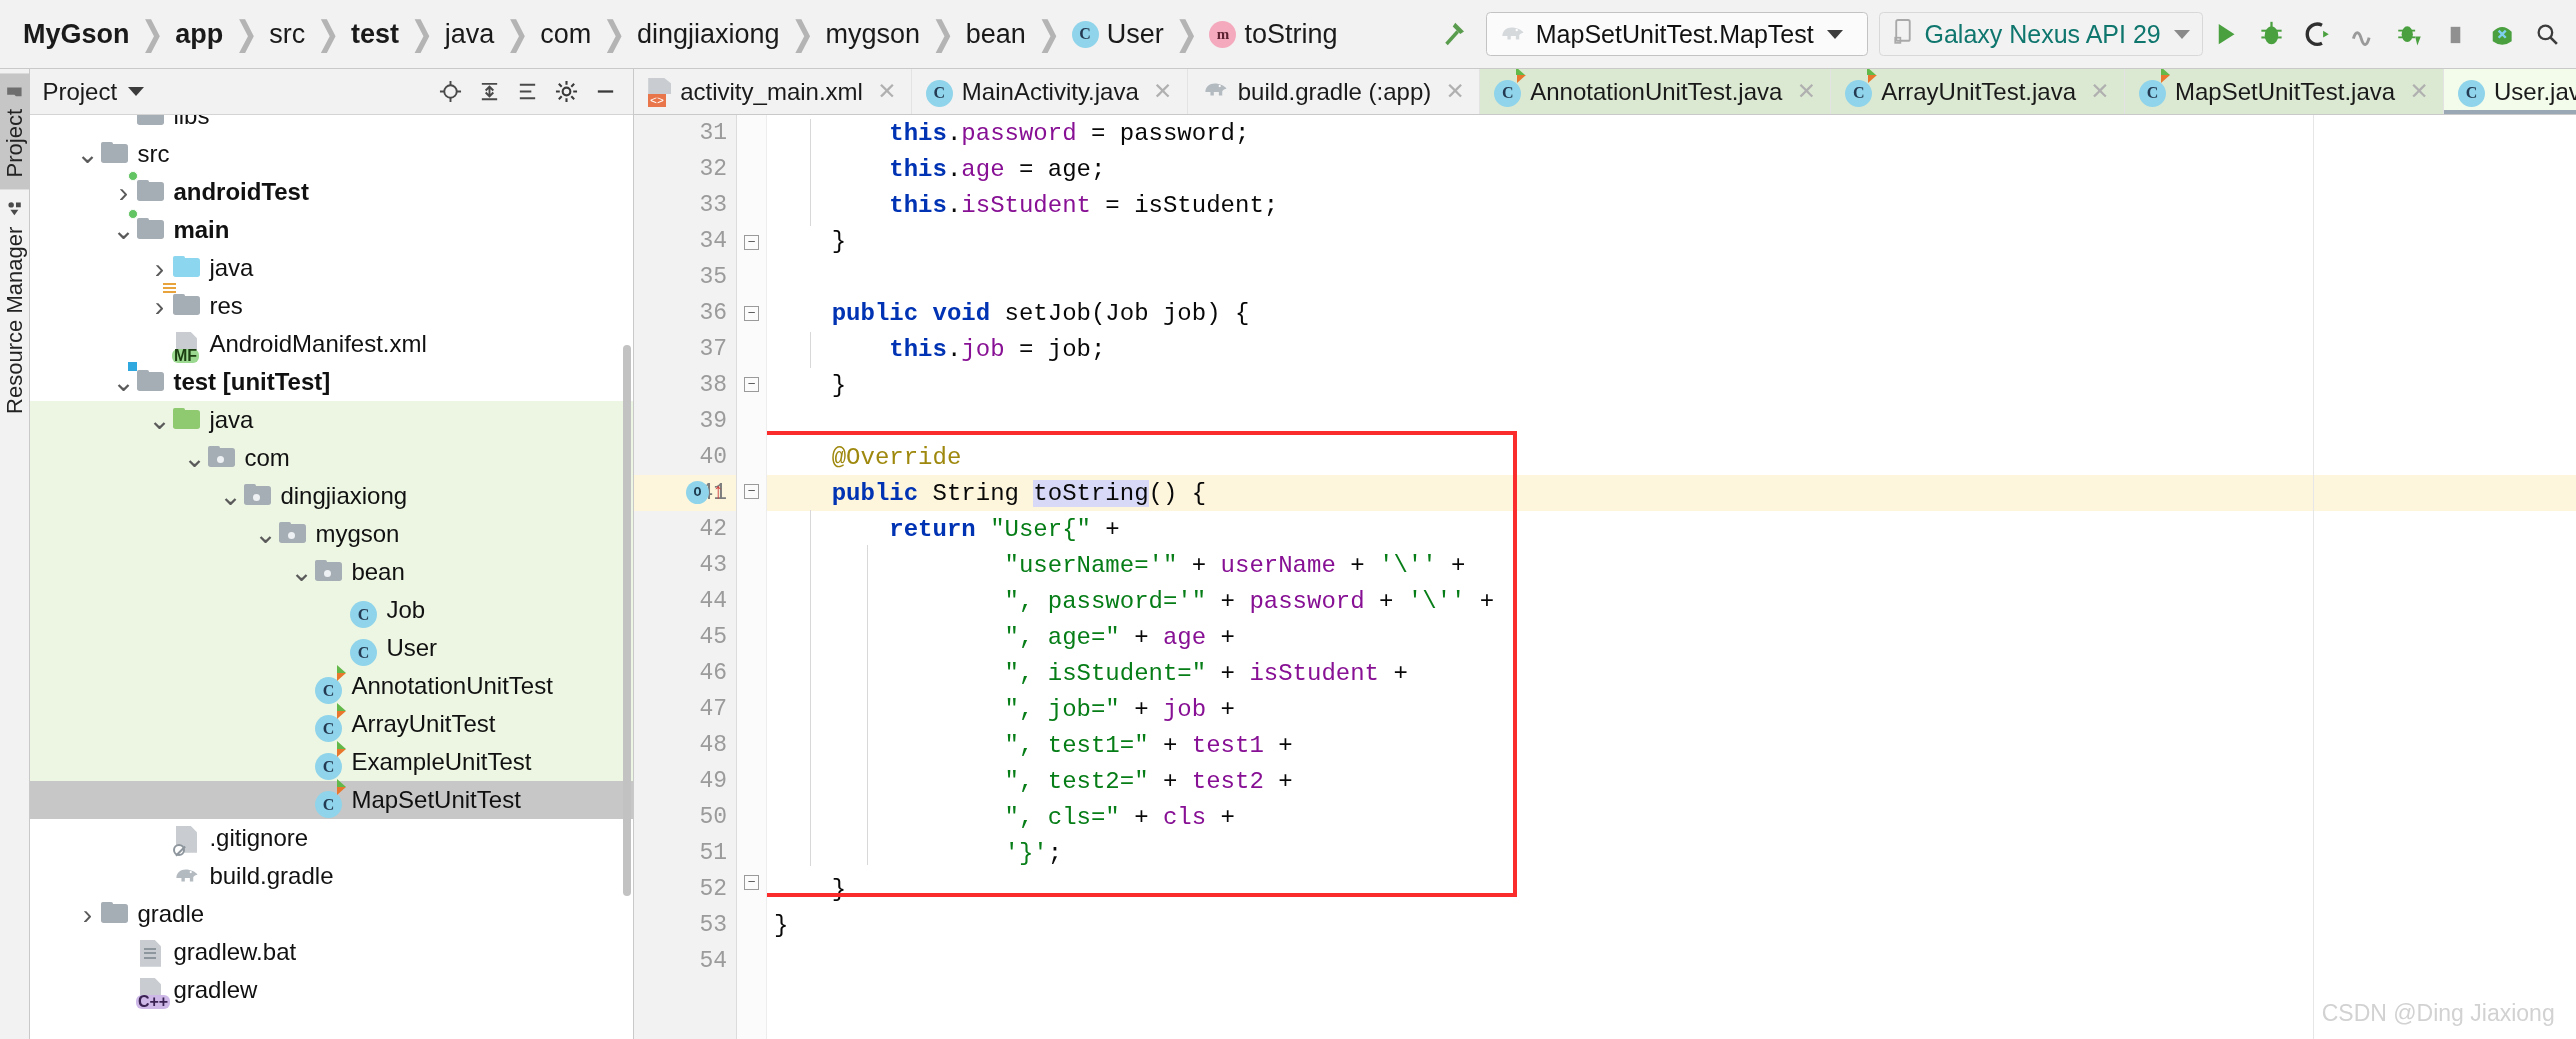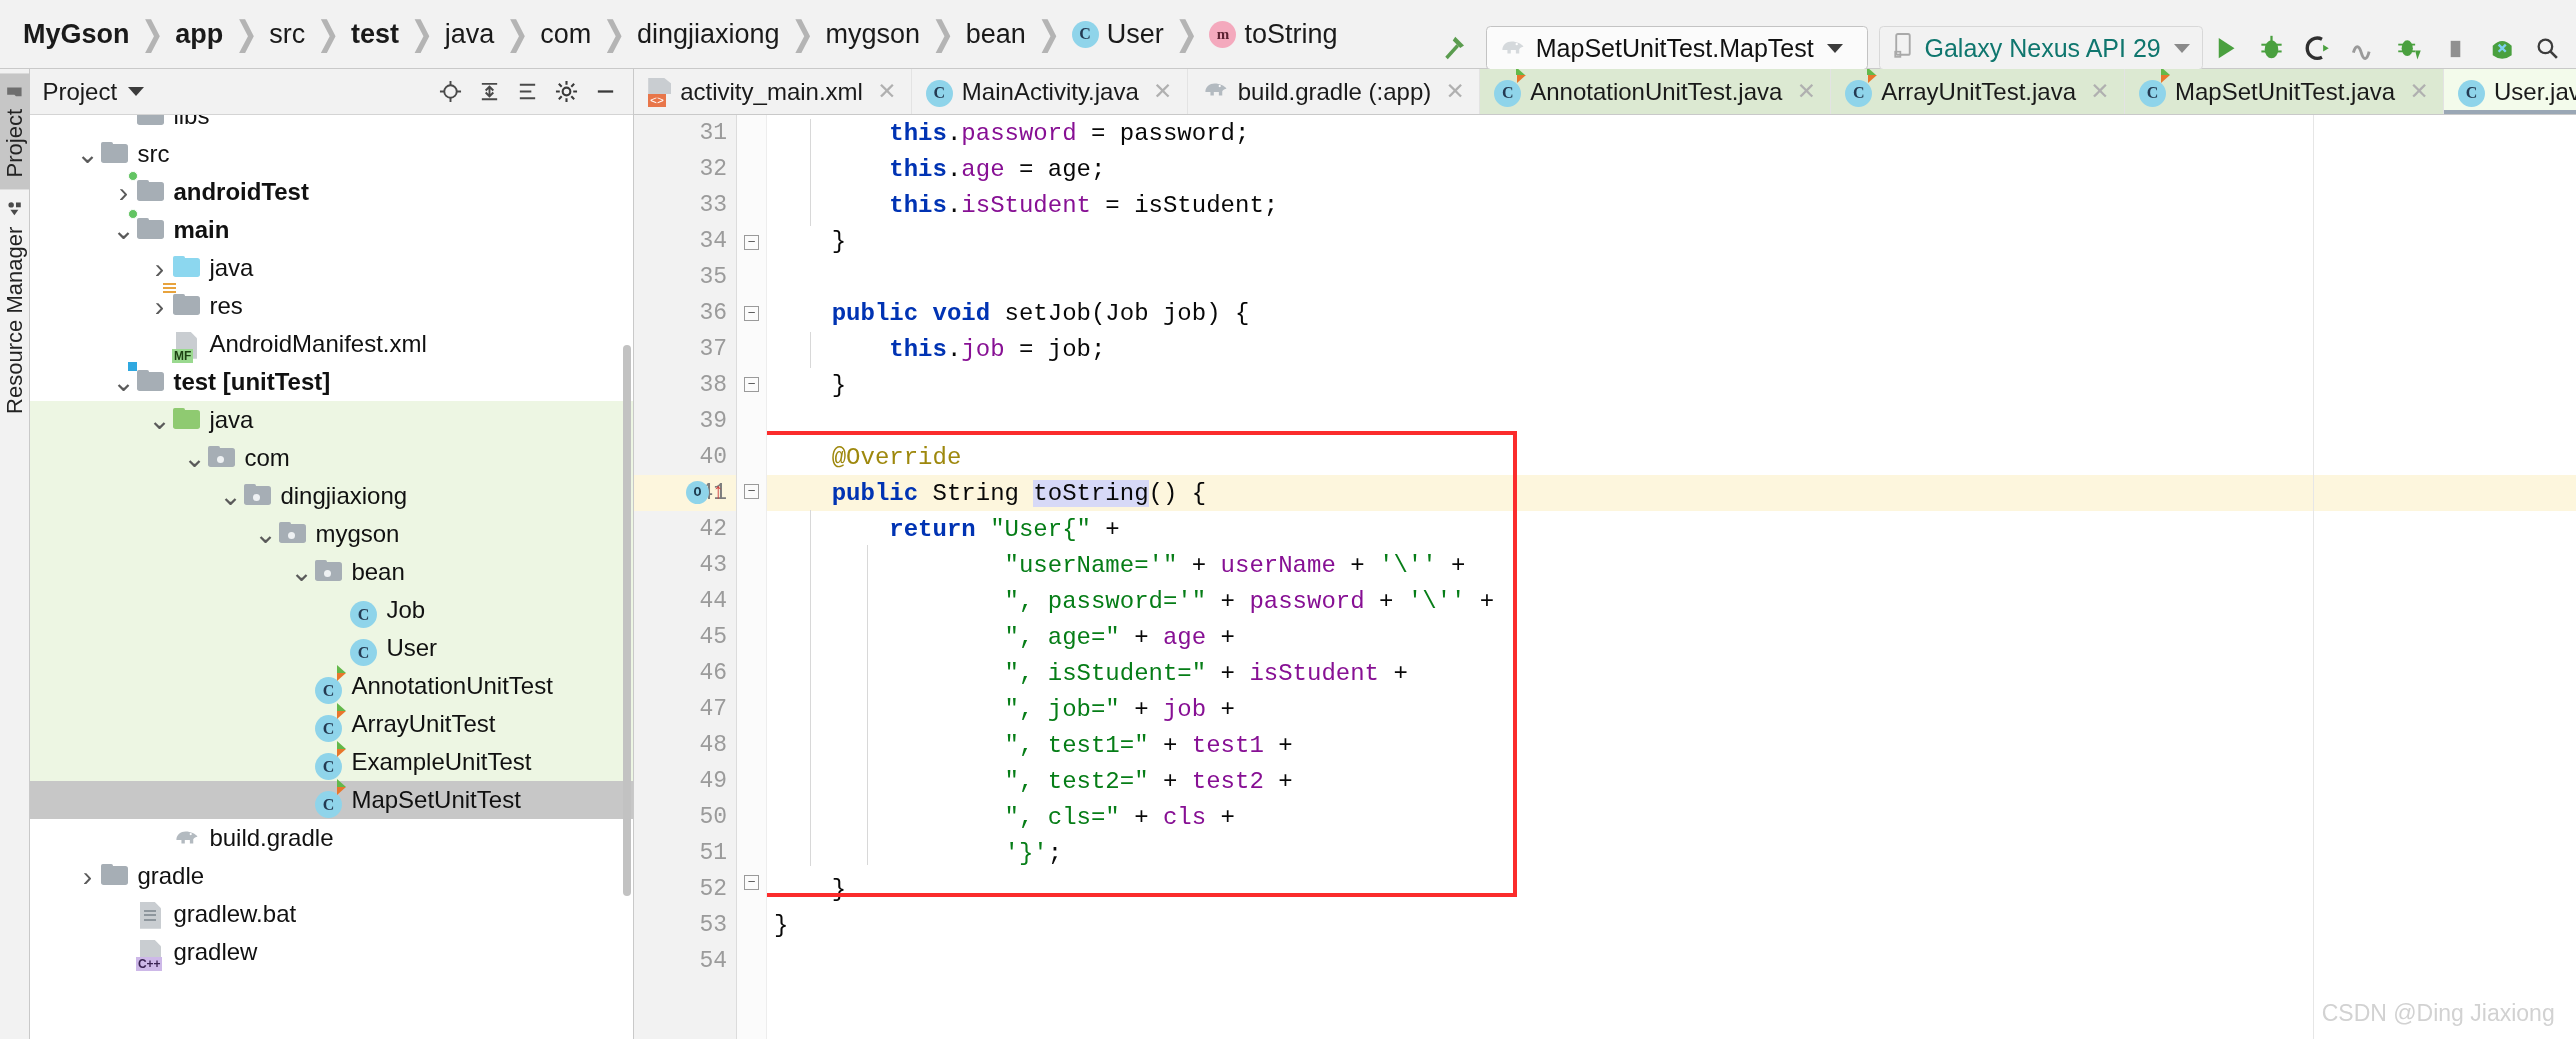--- a/index.html
+++ b/index.html
@@ -37,21 +37,21 @@
     font-weight: bold; font-family: "Liberation Serif", serif;
   }
   .mth-badge {
     width: 27px; height: 27px; border-radius: 50%;
     background: #f4a9bd; color: #5c2232; font-size: 15px;
     display: inline-flex; align-items: center; justify-content: center;
     font-weight: bold; font-family: "Liberation Serif", serif;
   }
 
   .toolbar-right {
-    position: absolute; right: 5.3px; top: 14px; height: 100%;
+    position: absolute; right: 5.3px; top: 0; height: 100%;
     display: flex; align-items: center; gap: 0;
   }
   .tb-icon {
     width: 46px; height: 46px; display: flex;
     align-items: center; justify-content: center;
   }
   .runcfg {
     height: 44px; min-width: 382px;
     border: 0.9px solid #c3c3c3; border-radius: 4.4px;
     background: #fbfbfb;
@@ -149,22 +149,22 @@
   
   .ic-file { position: relative; width: 21.3px; height: 27px; margin-left: 2.7px; }
   .ic-file::before {
     content:""; position:absolute; left:0; top:0; width:21.3px; height:27px;
     background:#c9cdd1; clip-path: polygon(0 0, 70% 0, 100% 24%, 100% 100%, 0 100%);
   }
   .ic-file i {
     position:absolute; left:4.4px; width:12.4px; height:2.2px; background:#8e969d;
   }
   .badge-sq {
-    position:absolute; left:-3.6px; bottom:-4.4px; font-size:12px; line-height:12.4px;
-    padding:0.9px 1.8px; font-weight:bold; font-family:"Liberation Sans",sans-serif;
+    position:absolute; left:-3.6px; bottom:-4.4px; font-size:16px; line-height:12.4px;
+    padding:0.9px 1.8px; font-weight:bold; font-family:"Liberation Sans",sans-serif;border-radius:6px;
   }
   .badge-mf { background:#9ad98f; color:#1d4012; }
   .badge-cpp { background:#cdb8e8; color:#3a2352; }
   .no-sign {
     position:absolute; left:-2.7px; bottom:-3.6px; width:12.4px; height:12.4px;
     border:2.2px solid #8e969d; border-radius:50%; background:#fff;
   }
   .no-sign::after {
     content:""; position:absolute; left:-0.9px; top:3.6px; width:13.3px; height:2px;
     background:#8e969d; transform: rotate(-45deg);
@@ -568,20 +568,25 @@
           </div>
           <div class="trow sel-green" style="padding-left: 258px;">
             <span class="twist"></span>
             <span class="ticon"><span class="cls-ic">C<span class="run-flag"></span></span></span>
             <span class="lbl">ExampleUnitTest</span>
           </div>
           <div class="trow sel-grey" style="padding-left: 258px;">
             <span class="twist"></span>
             <span class="ticon"><span class="cls-ic">C<span class="run-flag"></span></span></span>
             <span class="lbl">MapSetUnitTest</span>
+          </div>
+          <div class="trow" style="padding-left: 116px;">
+            <span class="twist"></span>
+            <span class="ticon"><span class="ic-file"><span class="no-sign"></span></span></span>
+            <span class="lbl">.gitignore</span>
           </div>
           <div class="trow" style="padding-left: 116px;">
             <span class="twist"></span>
             <span class="ticon"><svg width="27" height="21.3" viewBox="0 0 32 24">
                 <path d="M4 16c0-6 5-10 11-10 6 0 12 3 14 6-2 0-4 1-5 3v5h-4v-4h-6v4H10v-4c-4 0-6-0-6 0z" fill="#b3bac0"></path>
                 <circle cx="21" cy="9" r="1.3" fill="#fff"></circle>
               </svg></span>
             <span class="lbl">build.gradle</span>
           </div>
           <div class="trow" style="padding-left: 44px;">

